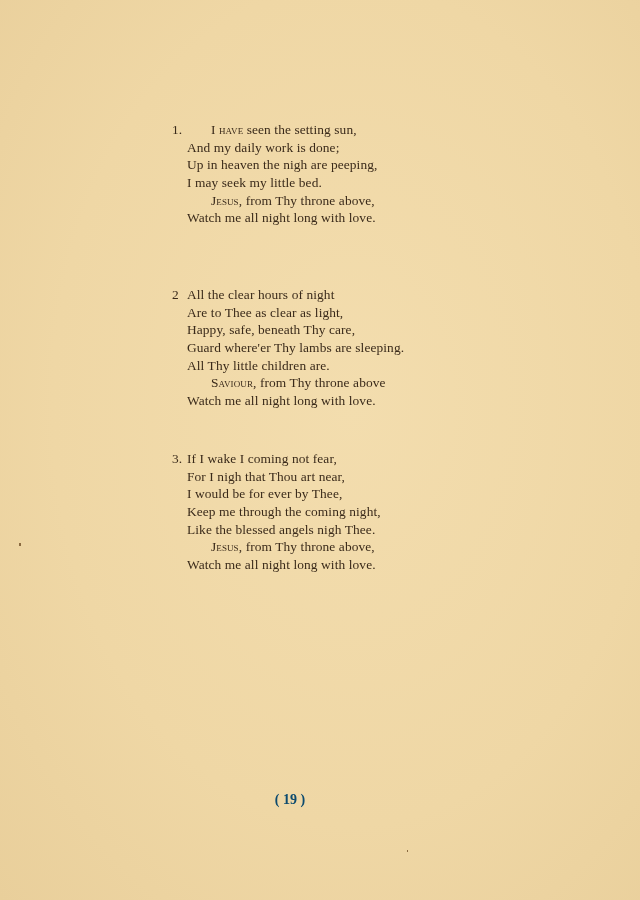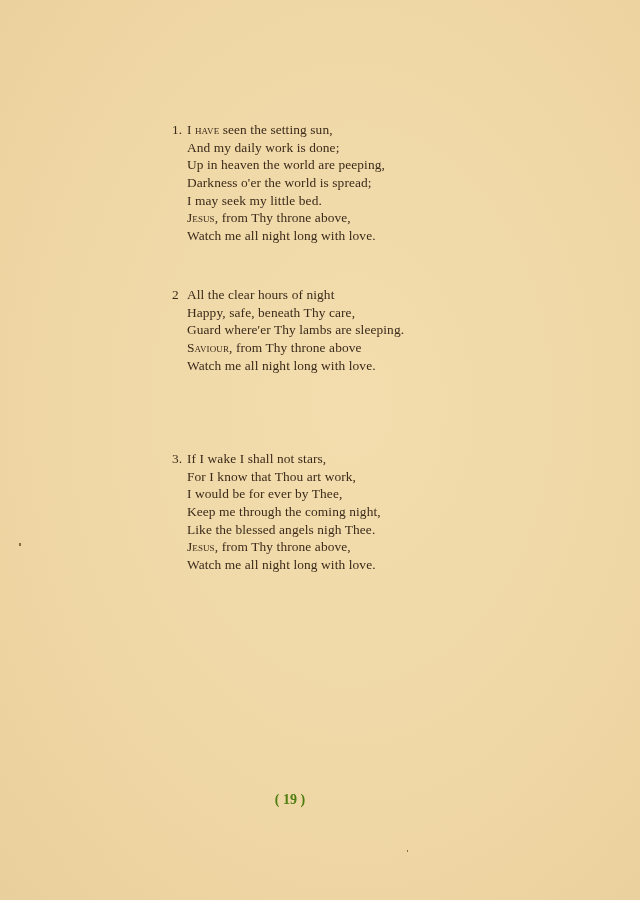--- a/index.html
+++ b/index.html
@@ -12,56 +12,57 @@
     position: relative;
   }
   .page { position: absolute; inset: 0; }
   .stanza { position: absolute; left: 172px; width: 300px; }
   .line {
     font-size: 13.4px; line-height: 17.7px; height: 17.7px;
     white-space: nowrap; padding-left: 15px; position: relative;
     letter-spacing: 0.1px;
   }
   .num { position: absolute; left: 0; top: 0; }
-  .sc { font-variant: small-caps; }
+  .sc { font-variant: small-caps; margin-left: 24px; }
   #s1 { top: 121px; }
   #s2 { top: 286px; }
   #s3 { top: 450px; }
   .folio {
     position: absolute; top: 792px; left: 0; width: 580px; text-align: center;
-    font-size: 14px; font-weight: bold; color: #4d7c0f;
+    font-size: 14px; font-weight: bold; color: #0c4a6e;
   }
   .speck { position: absolute; width: 2px; height: 3px; background: #8a6a40; }
 </style>
 </head>
 <body>
 
 <div class="page">
 
   <div class="stanza" id="s1">
     <div class="line"><span class="num">1.</span><span class="sc">I have</span><span> seen the setting sun,</span></div>
     <div class="line">And my daily work is done;</div>
-    <div class="line">Up in heaven the world are peeping,</div>
-    <div class="line">Darkness o'er the world is spread;</div>
+    <div class="line">Up in heaven the nigh are peeping,</div>
     <div class="line">I may seek my little bed.</div>
     <div class="line"><span class="sc">Jesus</span><span>, from Thy throne above,</span></div>
     <div class="line">Watch me all night long with love.</div>
   </div>
 
   <div class="stanza" id="s2">
     <div class="line"><span class="num">2</span><span>All the clear hours of night</span></div>
+    <div class="line">Are to Thee as clear  as light,</div>
     <div class="line">Happy, safe, beneath Thy care,</div>
     <div class="line">Guard where'er Thy lambs are sleeping.</div>
+    <div class="line">All Thy little children are.</div>
     <div class="line"><span class="sc">Saviour</span><span>, from Thy throne above</span></div>
     <div class="line">Watch me all night long with love.</div>
   </div>
 
   <div class="stanza" id="s3">
-    <div class="line"><span class="num">3.</span><span>If I wake I shall not stars,</span></div>
-    <div class="line">For I know that Thou art work,</div>
+    <div class="line"><span class="num">3.</span><span>If I wake I coming not fear,</span></div>
+    <div class="line">For I nigh that Thou art near,</div>
     <div class="line">I would be for ever by Thee,</div>
     <div class="line">Keep me through the coming night,</div>
     <div class="line">Like the blessed angels nigh Thee.</div>
     <div class="line"><span class="sc">Jesus</span><span>, from Thy throne above,</span></div>
     <div class="line">Watch me all night long with love.</div>
   </div>
 
   <div class="folio">( 19 )</div>
 
   <div class="speck" style="left:19px; top:543px;"></div>

